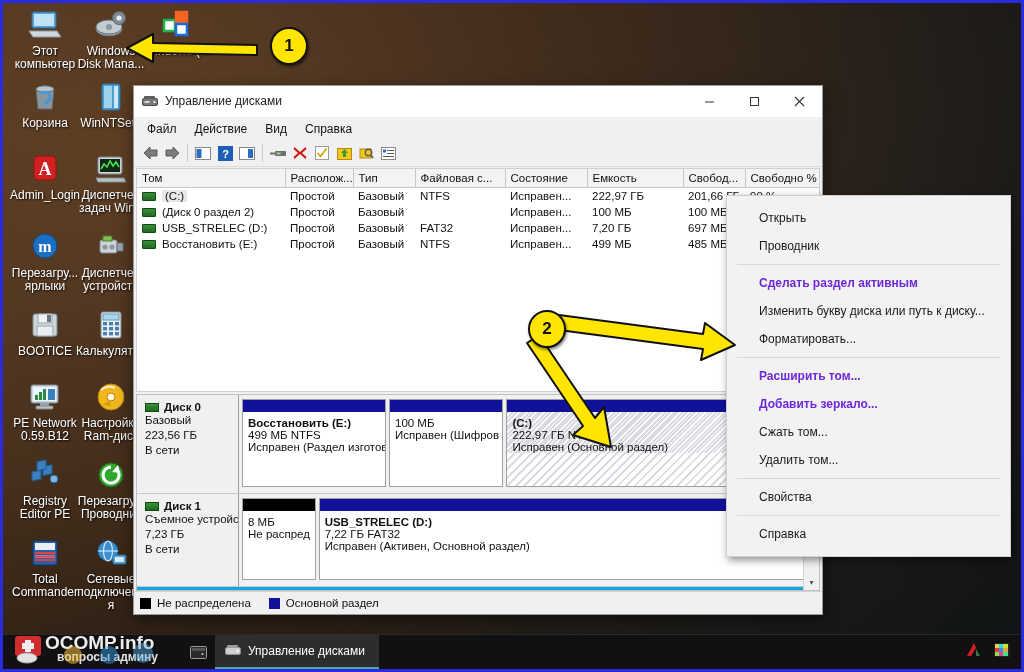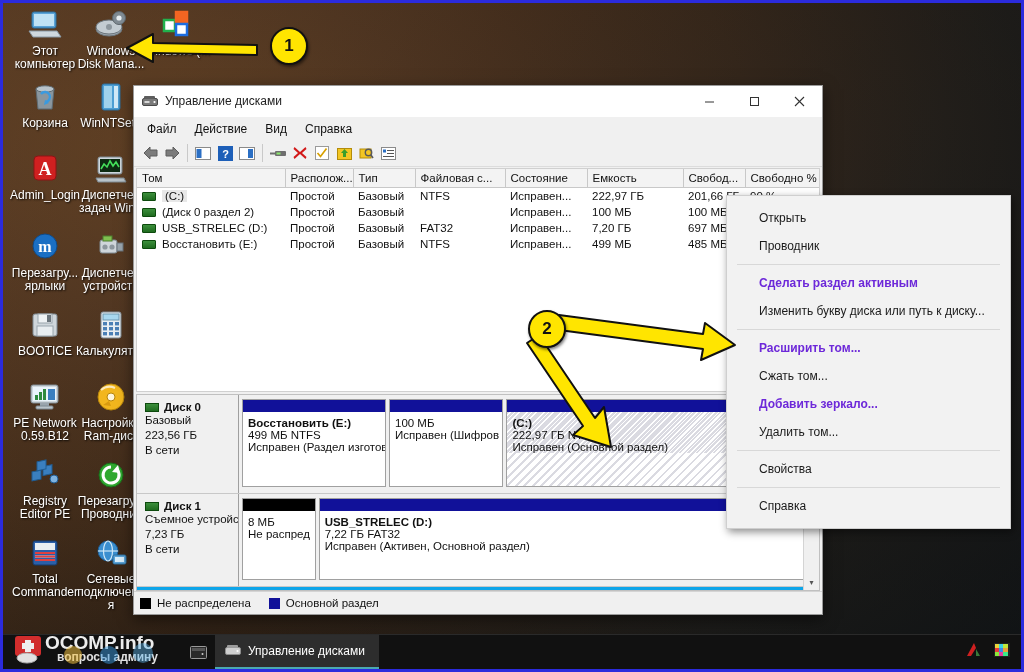--- a/index.html
+++ b/index.html
@@ -639,24 +639,25 @@
         <span class="lt">Основной раздел</span>
       </div>
   </div>
 
   <div id="ctxmenu">
       <div class="ci">Открыть</div>
       <div class="ci">Проводник</div>
       <div class="csep"></div>
       <div class="ci dis">Сделать раздел активным</div>
       <div class="ci">Изменить букву диска или путь к диску...</div>
+      <div class="ci">Форматировать...</div>
       <div class="csep"></div>
       <div class="ci dis">Расширить том...</div>
+      <div class="ci dis">Добавить зеркало...</div>
       <div class="ci">Сжать том...</div>
-      <div class="ci dis">Добавить зеркало...</div>
       <div class="ci">Удалить том...</div>
       <div class="csep"></div>
       <div class="ci">Свойства</div>
       <div class="csep"></div>
       <div class="ci">Справка</div>
     </div>
 
   <svg class="arrowlayer" viewBox="0 0 1024 672">
 
     <g>

